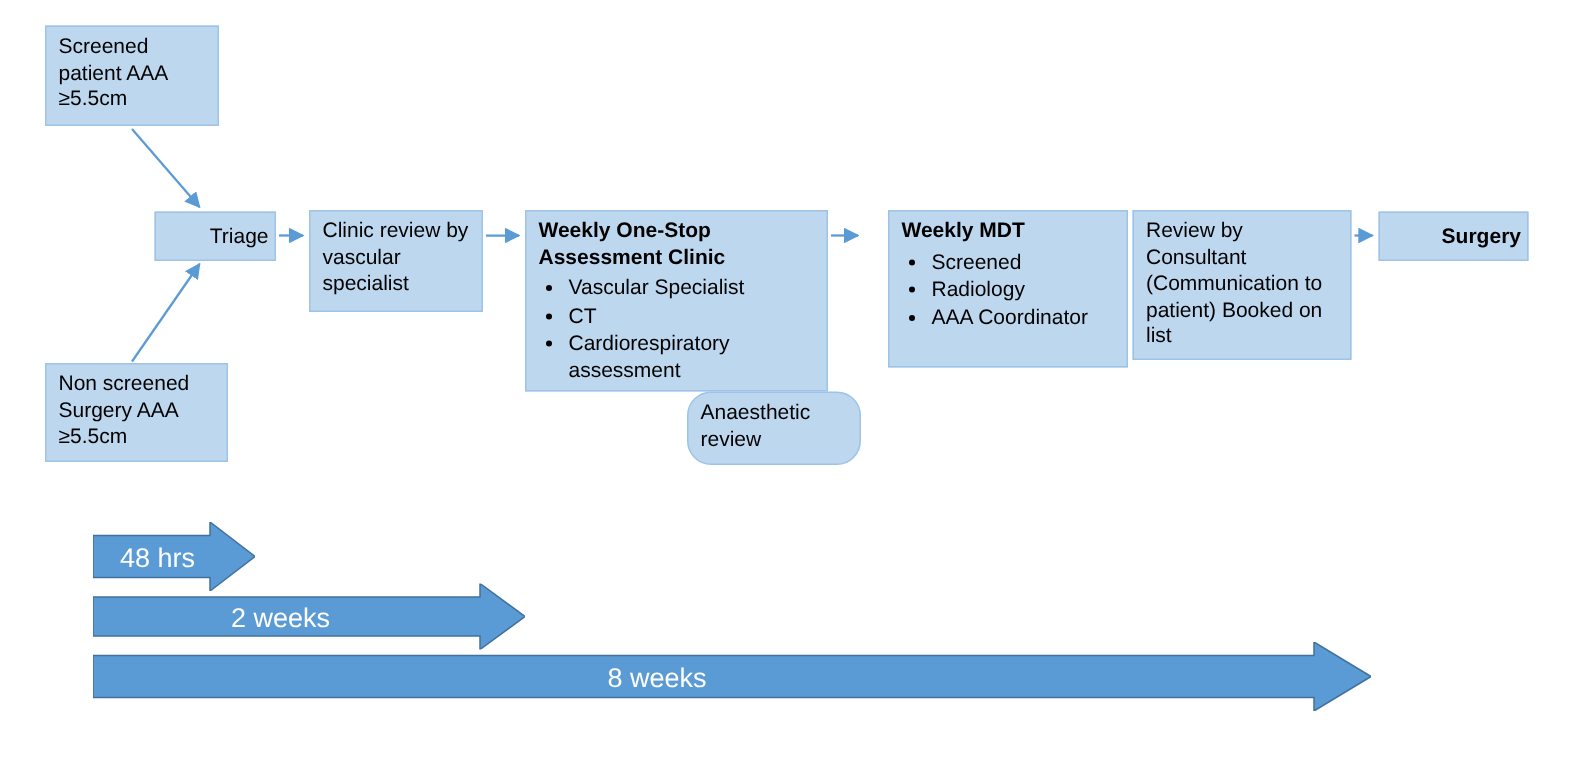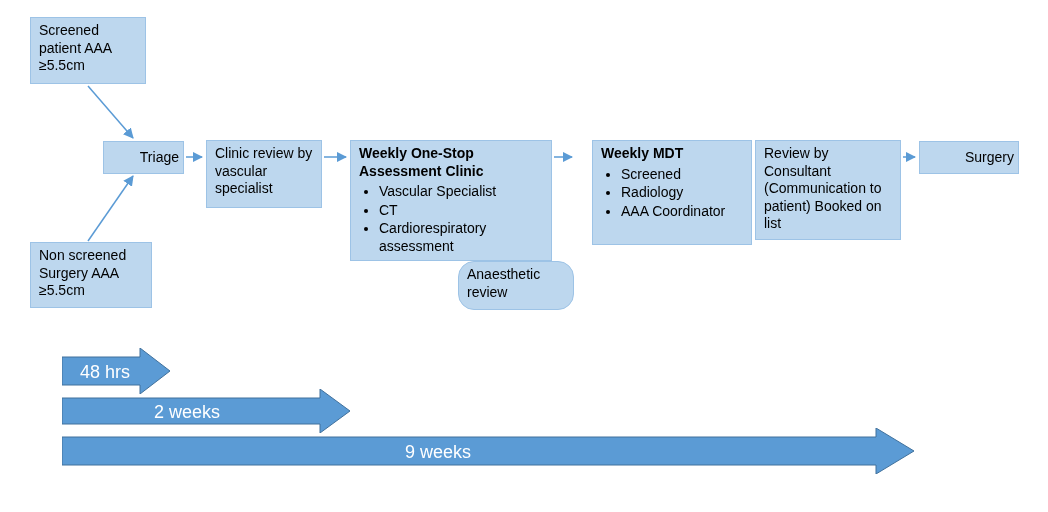--- a/index.html
+++ b/index.html
@@ -37,21 +37,21 @@
   }
   .box ul {
     margin: 3px 0 0 0;
     padding-left: 20px;
     list-style: disc;
   }
   .box ul li {
     margin: 0 0 1px 0;
   }
   .bold-label {
-    font-weight: normal;
+    font-weight: bold;
   }
   .connector-layer {
     position: absolute;
     left: 0; top: 0;
     width: 1048px;
     height: 512px;
     pointer-events: none;
   }
   .timeline-arrow {
     position: absolute;
@@ -143,16 +143,16 @@
     <svg width="288" height="44" viewBox="0 0 288 44">
       <polygon points="0,9 258,9 258,0 288,22 258,44 258,35 0,35" fill="#5B9BD5" stroke="#41719C" stroke-width="1"></polygon>
     </svg>
     <span class="timeline-label" style="left:92px; top:13px;">2 weeks</span>
   </div>
 
   <div class="timeline-arrow" style="left:62px; top:428px; width:852px; height:46px;">
     <svg width="852" height="46" viewBox="0 0 852 46">
       <polygon points="0,9 814,9 814,0 852,23 814,46 814,37 0,37" fill="#5B9BD5" stroke="#41719C" stroke-width="1"></polygon>
     </svg>
-    <span class="timeline-label" style="left:343px; top:14px;">9 weeks</span>
+    <span class="timeline-label" style="left:343px; top:14px;">8 weeks</span>
   </div>
 
 </div>
 
 </body></html>

